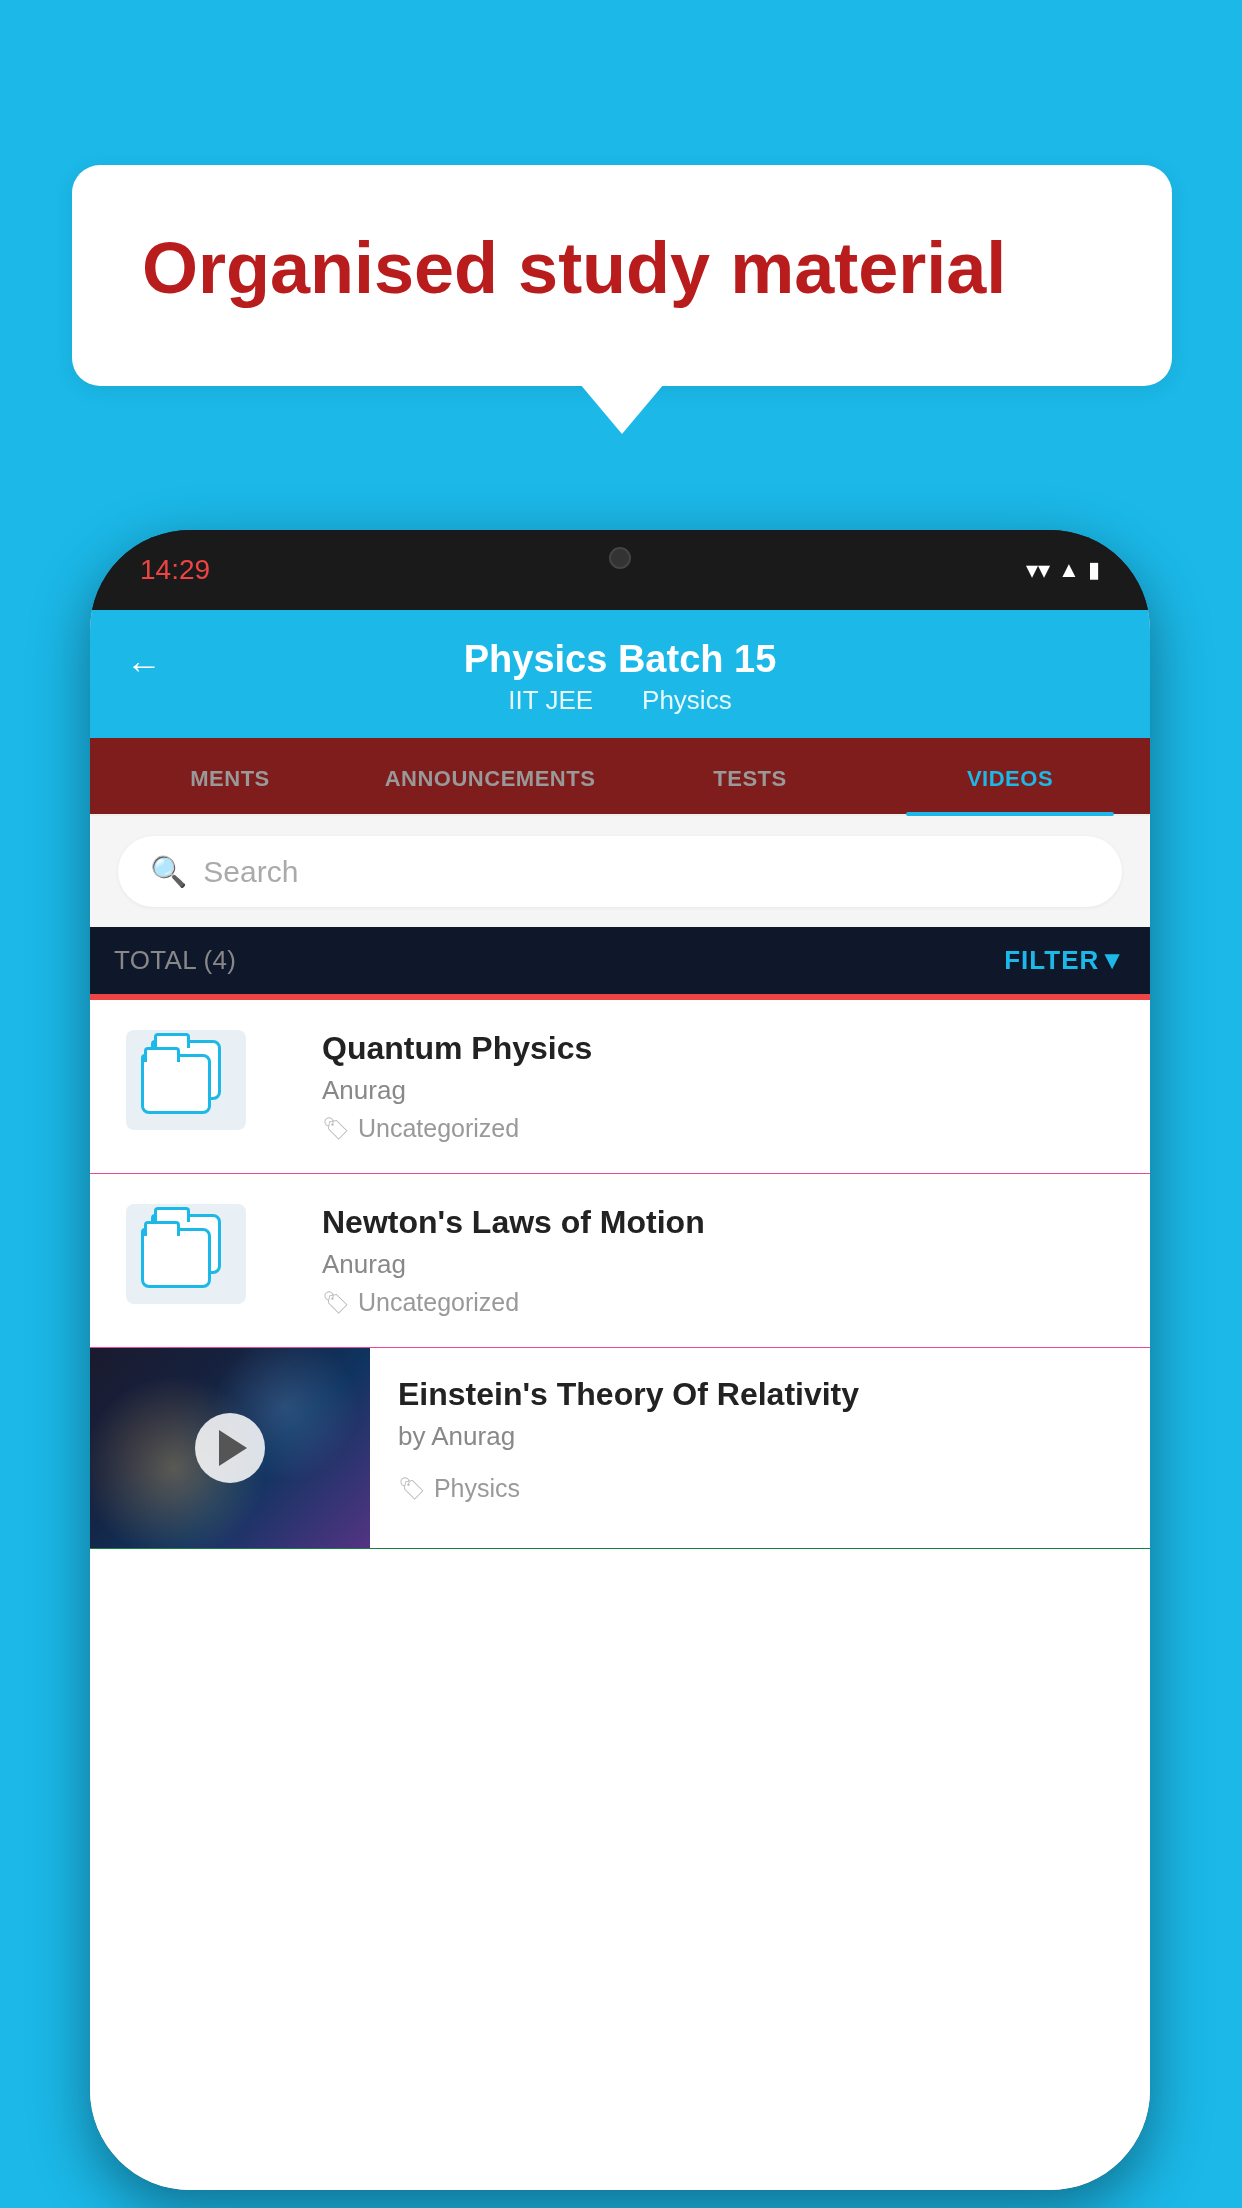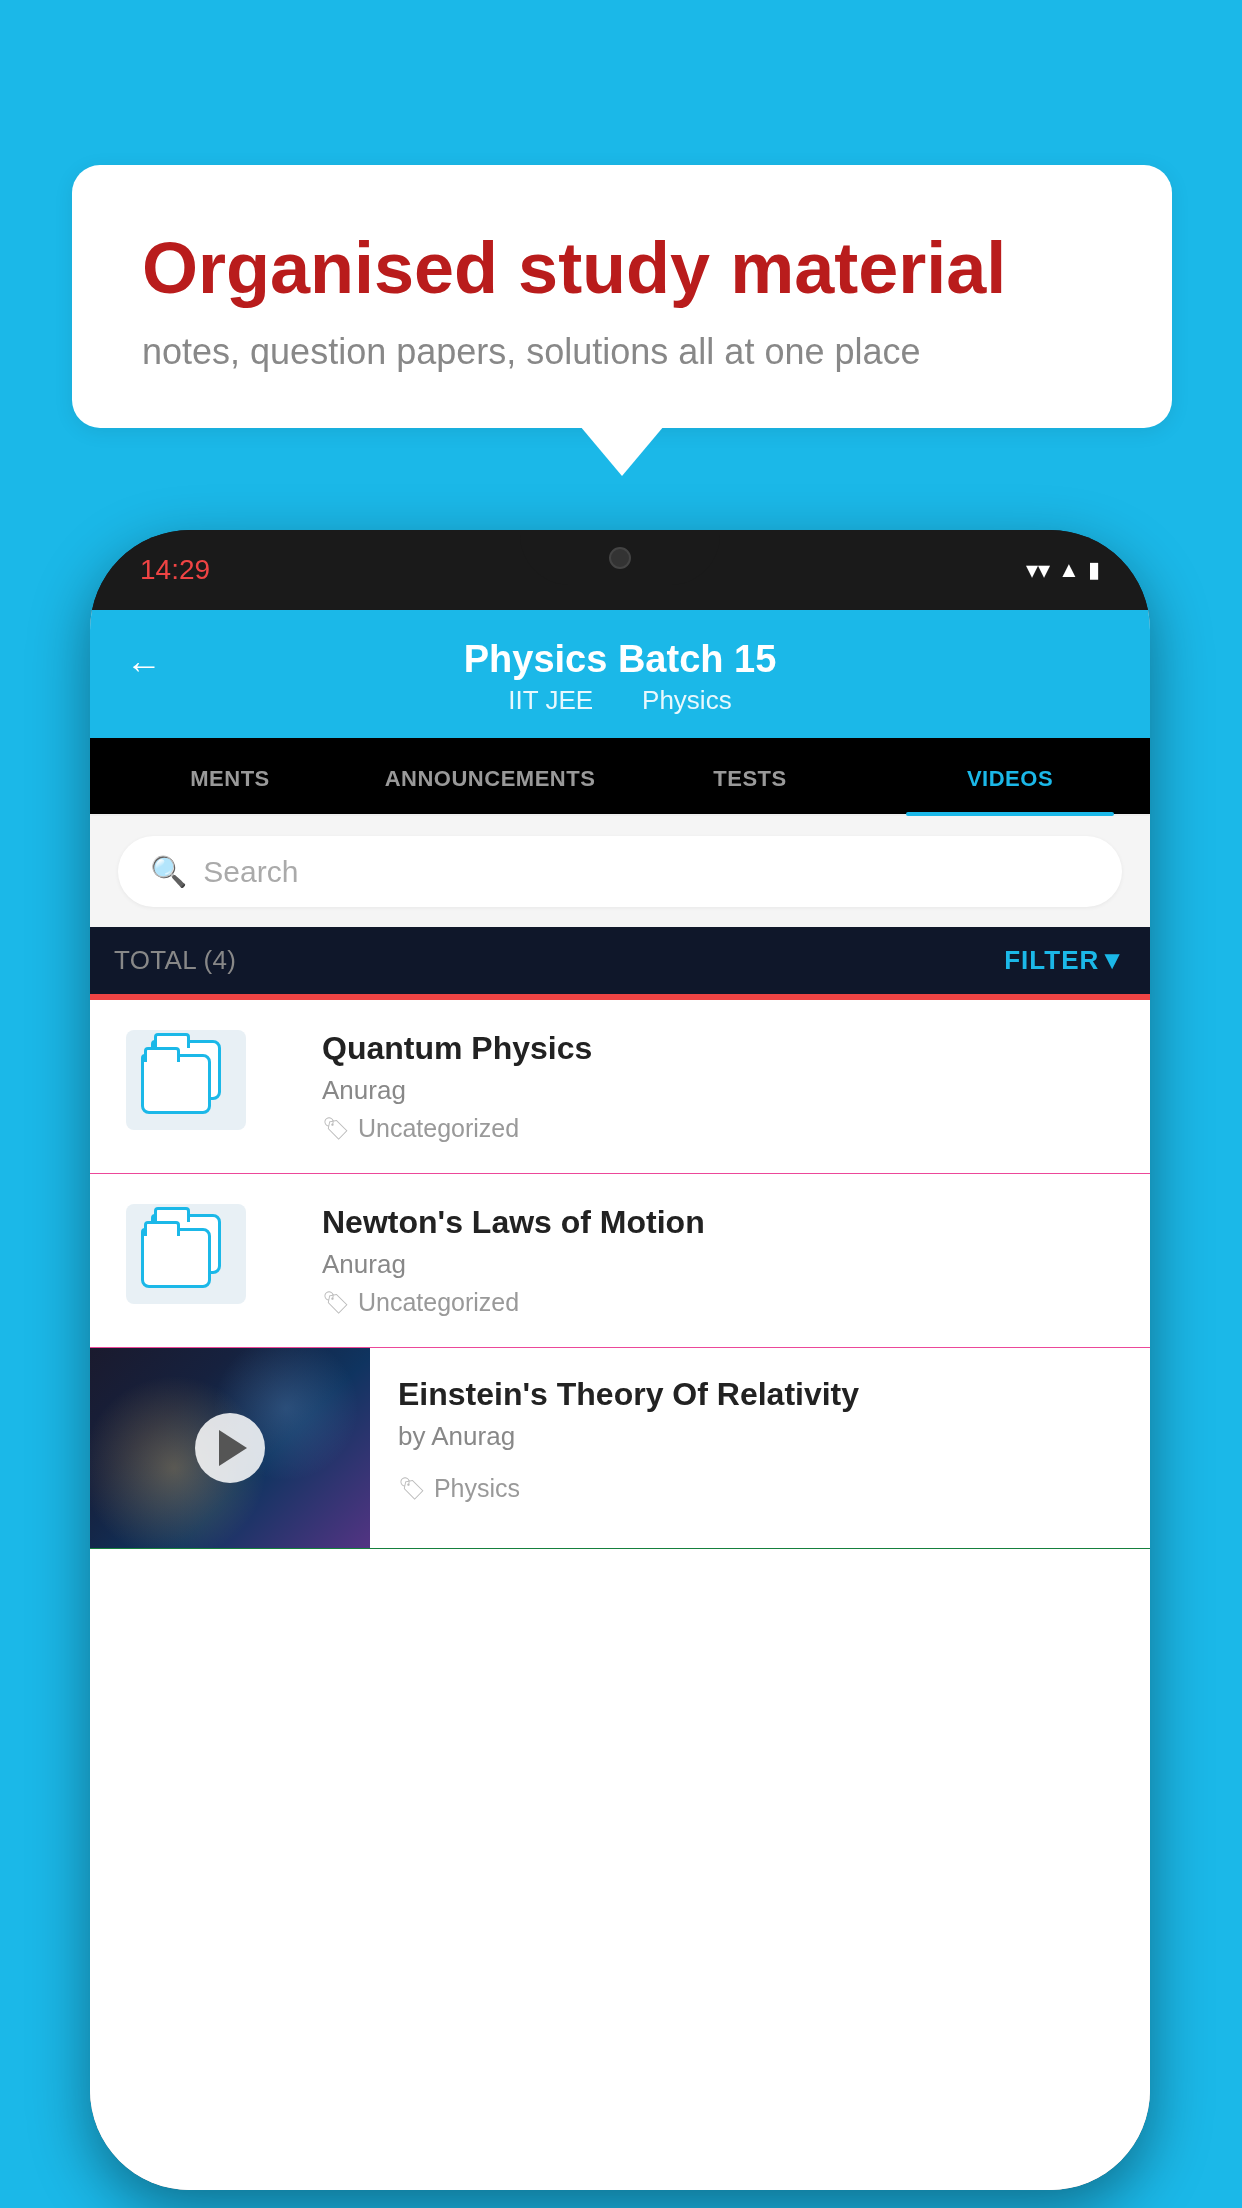--- a/index.html
+++ b/index.html
@@ -148,21 +148,21 @@
       text-align: center;
       margin-top: 4px;
     }
     .app-header-subtitle span {
       margin: 0 10px;
     }
 
     
     .tabs-bar {
       display: flex;
-      background: #000000;
+      background: #7f1d1d;
       border-bottom: 2px solid #eee;
       padding: 0 10px;
     }
     .tab-item {
       flex: 1;
       text-align: center;
       padding: 28px 8px 22px;
       font-size: 22px;
       font-weight: 600;
       color: #999;
@@ -408,21 +408,20 @@
       background: white;
     }
   </style>
 </head>
 <body>
 
 <div style="position:absolute;inset:0;background:#1bb8e8;"></div>
 
 <div class="speech-bubble">
   <div class="speech-bubble-title">Organised study material</div>
-  <div class="speech-bubble-subtitle">notes, question papers, solutions all at one place</div>
 </div>
 
 <div class="phone-frame">
 
   <div class="phone-top-bar">
     <span class="phone-time">14:29</span>
     <div class="phone-notch">
       <div class="phone-camera"></div>
     </div>
     <div class="phone-status-icons">

